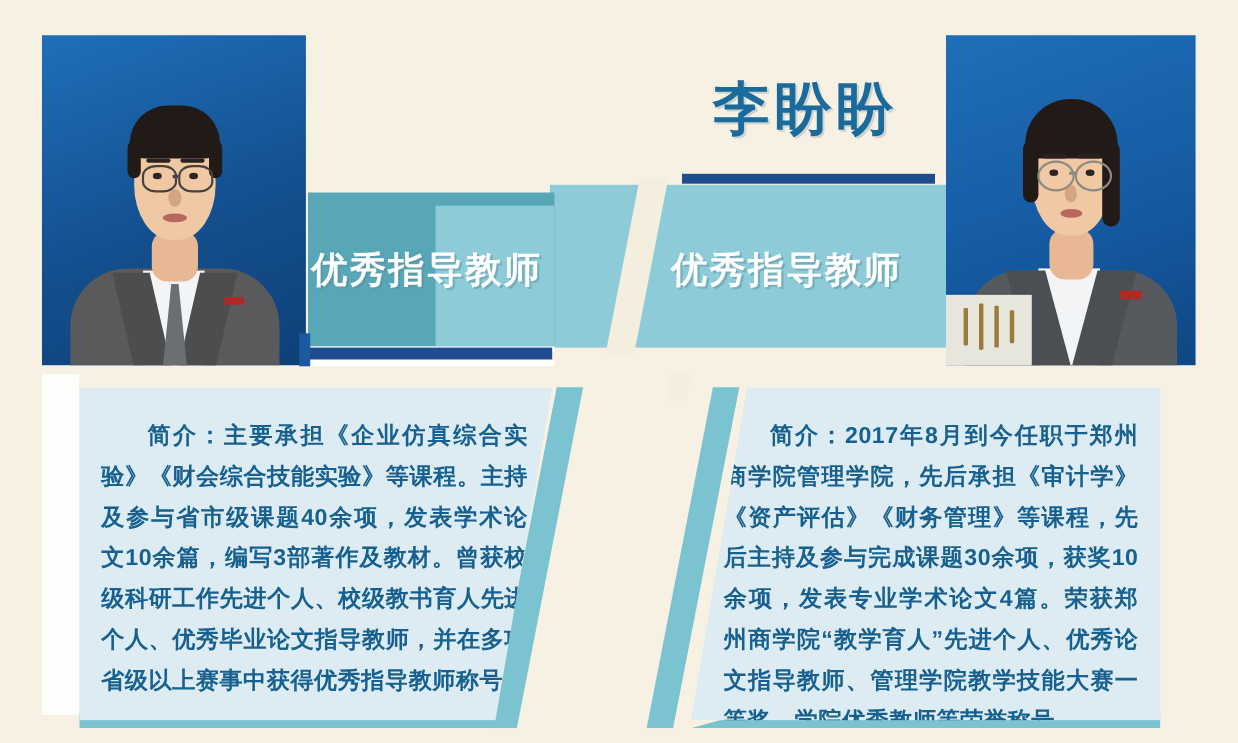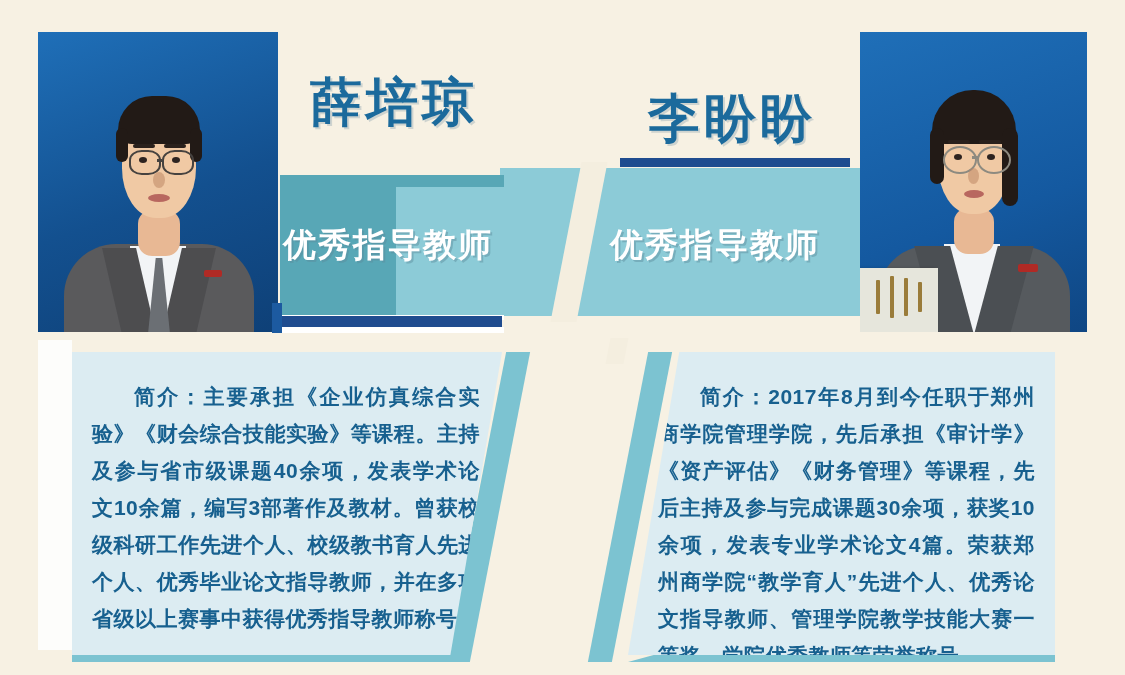--- a/index.html
+++ b/index.html
@@ -46,21 +46,21 @@
   .cert-line{position:absolute;background:#9a7c3a;border-radius:1px;}
   .badge{position:absolute;background:#b02a25;}
 
   
   .name{
     position:absolute;color:#1b6a9c;font-weight:700;
     font-size:52px;letter-spacing:4px;white-space:nowrap;
     text-shadow:2px 2px 0 rgba(120,150,165,.32);
   }
   .name-left{left:310px;top:68px;}
-  .name-right{left:648px;top:84px;}
+  .name-right{left:648px;top:64px;}
 
   .rule-navy{position:absolute;background:#1f4c8f;}
   .rule-right{left:620px;top:158px;width:230px;height:9px;}
 
   
   .ribbon{position:absolute;display:flex;align-items:center;}
   .ribbon-left{
     left:280px;top:175px;width:224px;height:140px;
     background:#58a7b6;
   }
@@ -194,21 +194,20 @@
     <div class="brow" style="left:119px;top:108px;width:22px;height:4px;"></div>
     <div class="glasses" style="left:83px;top:114px;width:30px;height:24px;border-radius:50%;border-color:#8d8a80;"></div>
     <div class="glasses" style="left:117px;top:114px;width:30px;height:24px;border-radius:50%;border-color:#8d8a80;"></div>
     <div class="glass-bridge" style="left:112px;top:124px;width:6px;background:#8d8a80;"></div>
     <div class="eye" style="left:94px;top:122px;width:8px;height:6px;"></div>
     <div class="eye" style="left:127px;top:122px;width:8px;height:6px;"></div>
     <div class="nose" style="left:108px;top:136px;width:11px;height:16px;"></div>
     <div class="mouth" style="left:104px;top:158px;width:20px;height:8px;"></div>
   </div>
 
-  <div class="name name-left">薛培琼</div>
   <div class="name name-right">李盼盼</div>
   <div class="rule-navy rule-right"></div>
 
   <div class="ribbon ribbon-right"></div>
   <div class="ribbon ribbon-left"></div>
   <div class="ribbon-left-ext"></div>
   <div class="slash slash-head"></div>
 
   <div class="ribbon-label ribbon-label-left">优秀指导教师</div>
   <div class="ribbon-label ribbon-label-right">优秀指导教师</div>

